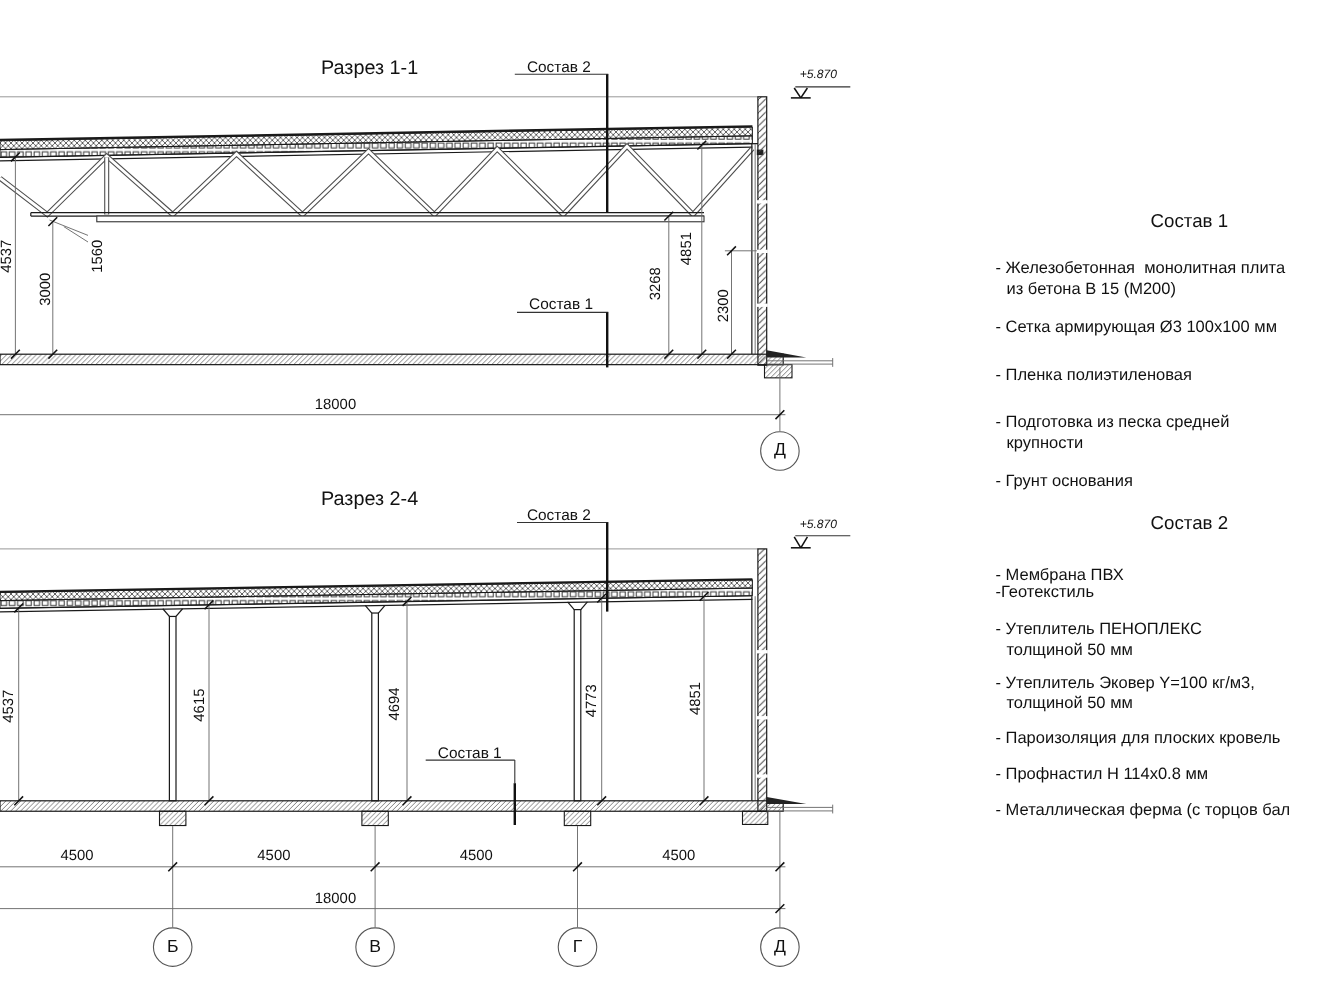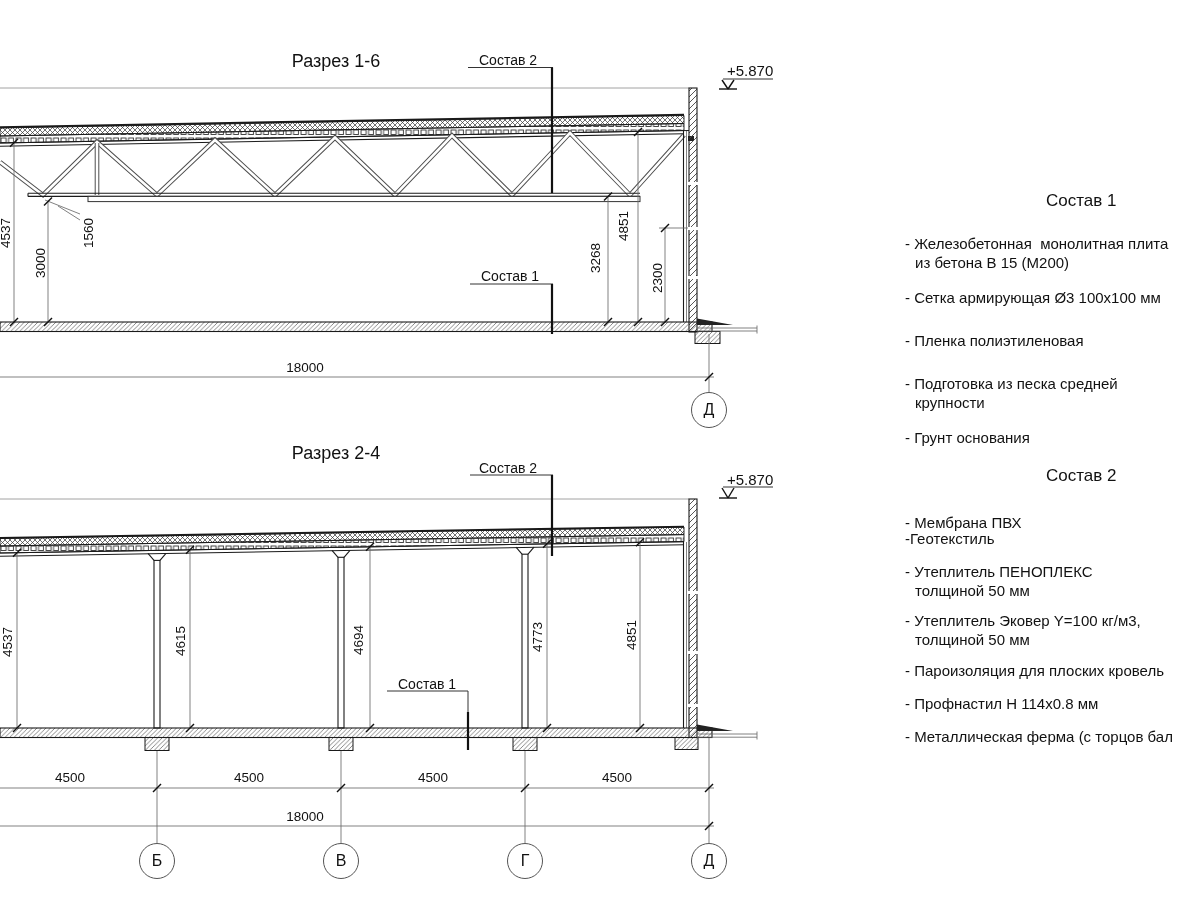--- a/index.html
+++ b/index.html
@@ -16,21 +16,21 @@
   .mo{stroke:#4f4f4f;stroke-width:4.6;fill:none;}
   .mi{stroke:#fff;stroke-width:2.6;fill:none;}
   .lead1{stroke:#333;stroke-width:1;fill:none;}
   .lead2{stroke:#111;stroke-width:2.2;fill:none;}
   .hatchband{stroke:#1a1a1a;stroke-width:0.9;}
 
   
   .lbl{position:absolute;white-space:nowrap;}
   .title{font-size:18px;}
   .sost{font-size:14px;}
-  .elev{font-size:15px;}
+  .elev{font-size:11px;font-style:italic;}
   .vdim{position:absolute;width:48px;height:14px;line-height:14px;font-size:13.5px;
         text-align:center;transform:rotate(-90deg);}
   .hdim{position:absolute;width:60px;height:14px;line-height:14px;font-size:13.5px;text-align:center;}
   .axis{position:absolute;width:36px;height:36px;border:1.2px solid #555;border-radius:50%;
         text-align:center;line-height:34px;font-size:16px;background:#fff;box-sizing:border-box;}
   .leg-h{position:absolute;font-size:17px;}
   .leg-item{position:absolute;left:905px;width:292px;font-size:15px;line-height:18.5px;
             white-space:pre-wrap;text-indent:-10px;padding-left:10px;}
 </style>
 </head>
@@ -212,21 +212,21 @@
 
       <g>
         <line class="lead1" x1="723" y1="487" x2="773" y2="487"></line>
         <line class="tick" x1="722" y1="488" x2="728" y2="498"></line>
         <line class="tick" x1="734" y1="488" x2="728" y2="498"></line>
         <line class="tick" x1="719" y1="498" x2="737" y2="498"></line>
       </g>
     </g>
   </svg>
 
-  <div class="lbl title" style="left:276px;top:51px;width:120px;text-align:center;">Разрез 1-6</div>
+  <div class="lbl title" style="left:276px;top:51px;width:120px;text-align:center;">Разрез 1-1</div>
   <div class="lbl sost" style="left:479px;top:52px;">Состав 2</div>
   <div class="lbl sost" style="left:481px;top:268px;">Состав 1</div>
   <div class="lbl elev" style="left:727px;top:62px;">+5.870</div>
   <span class="vdim" style="left:-18px;top:226px;">4537</span>
   <span class="vdim" style="left:65px;top:226px;">1560</span>
   <span class="vdim" style="left:17px;top:256px;">3000</span>
   <span class="vdim" style="left:572px;top:251px;">3268</span>
   <span class="vdim" style="left:600px;top:219px;">4851</span>
   <span class="vdim" style="left:634px;top:271px;">2300</span>
   <span class="hdim" style="left:275px;top:361px;">18000</span>

